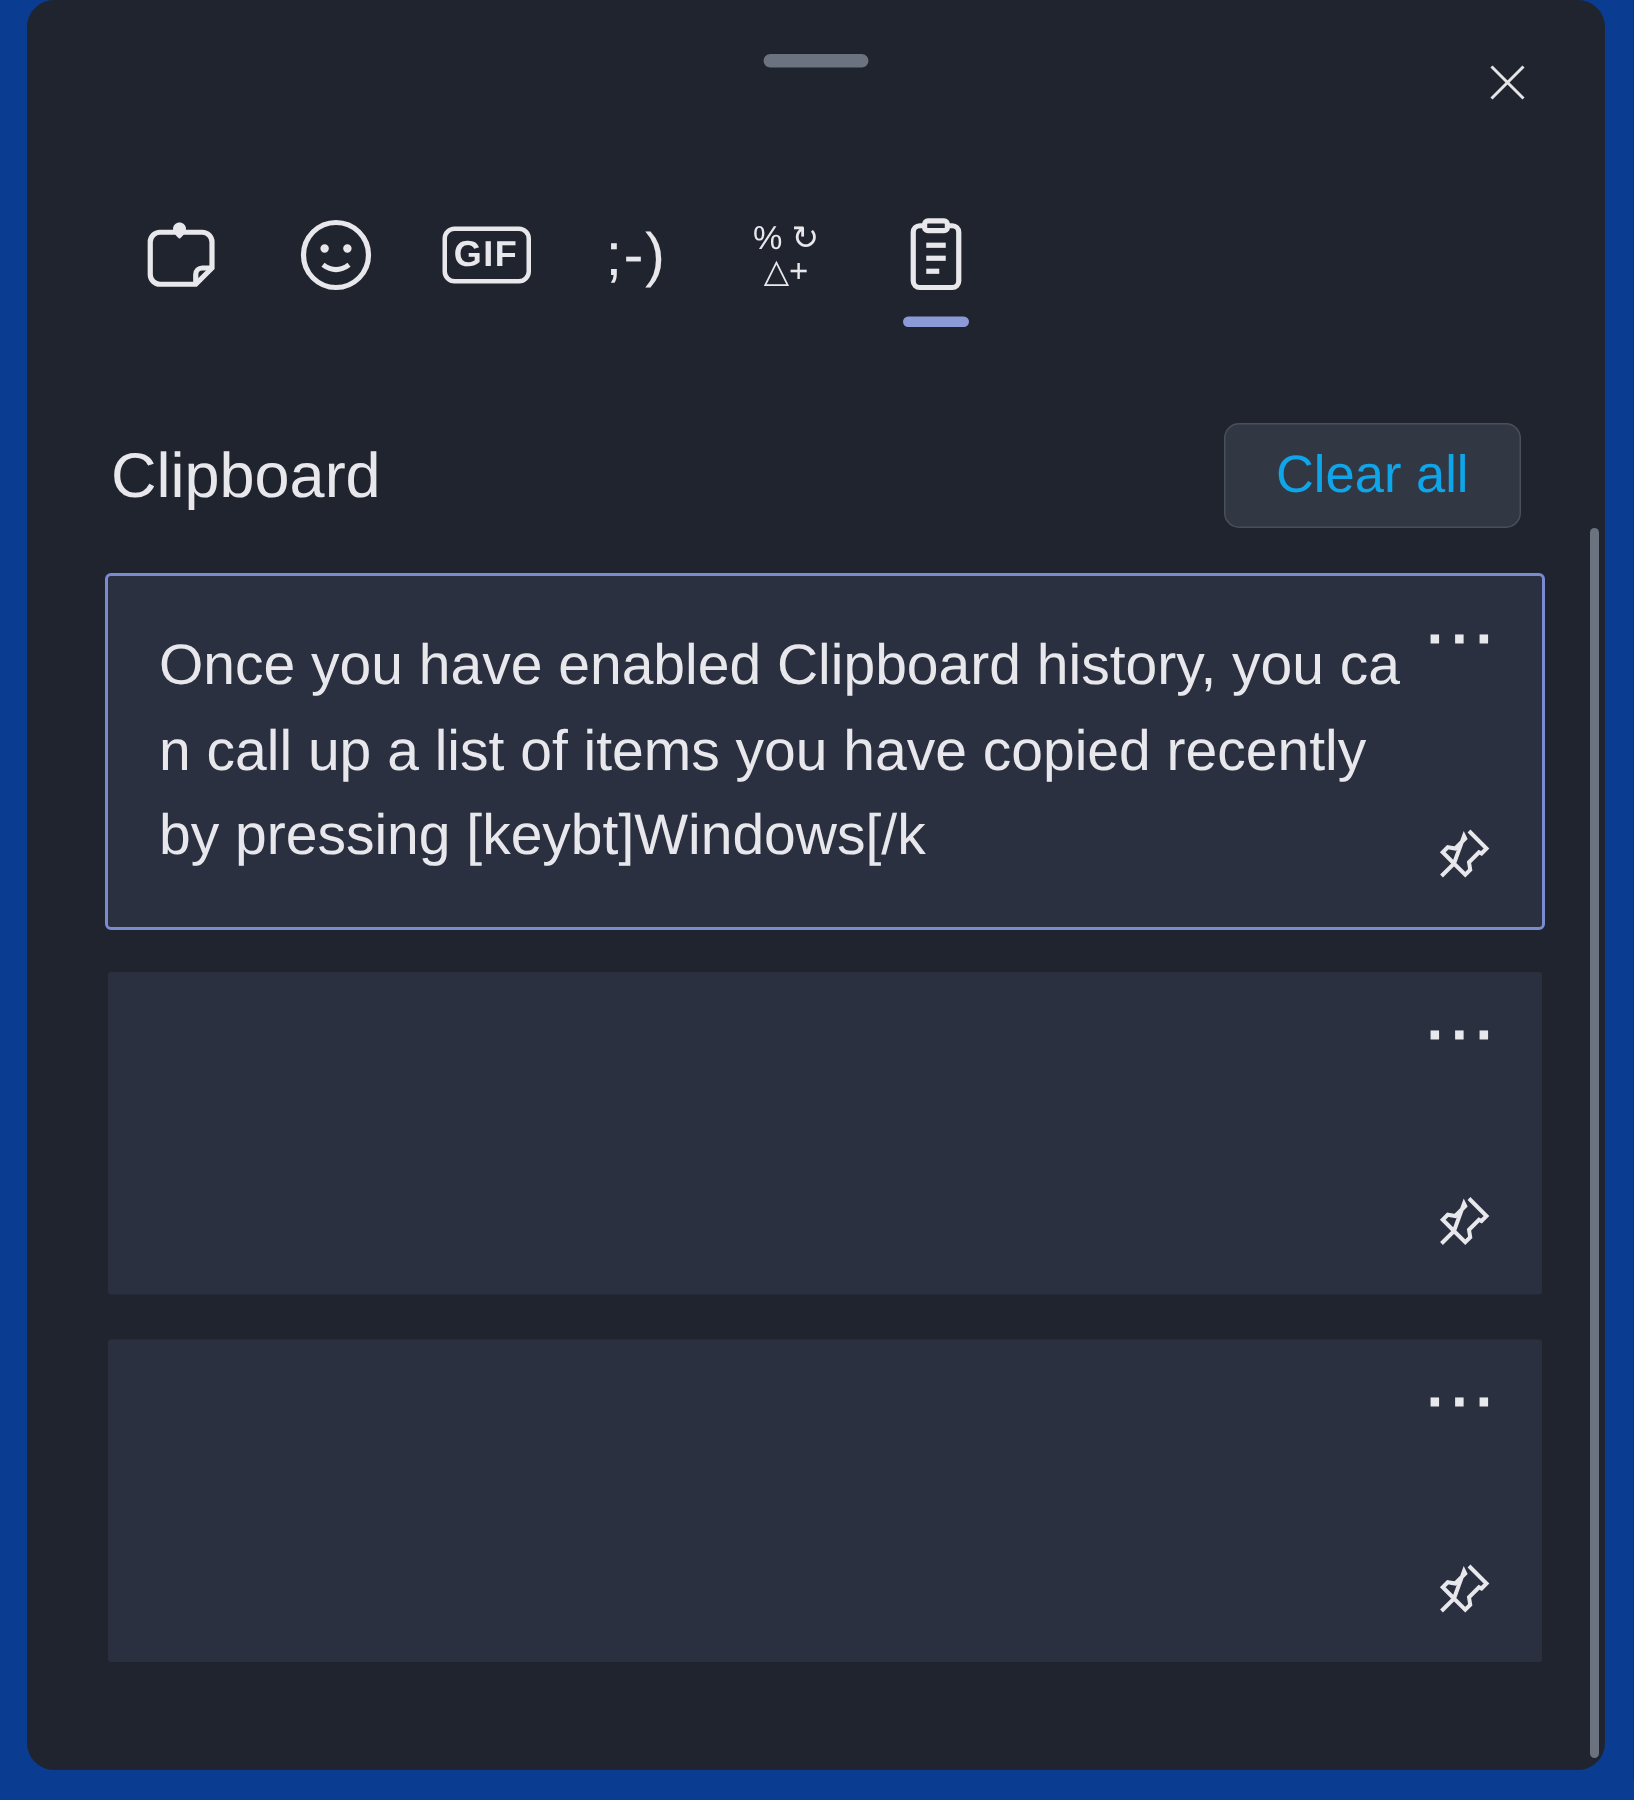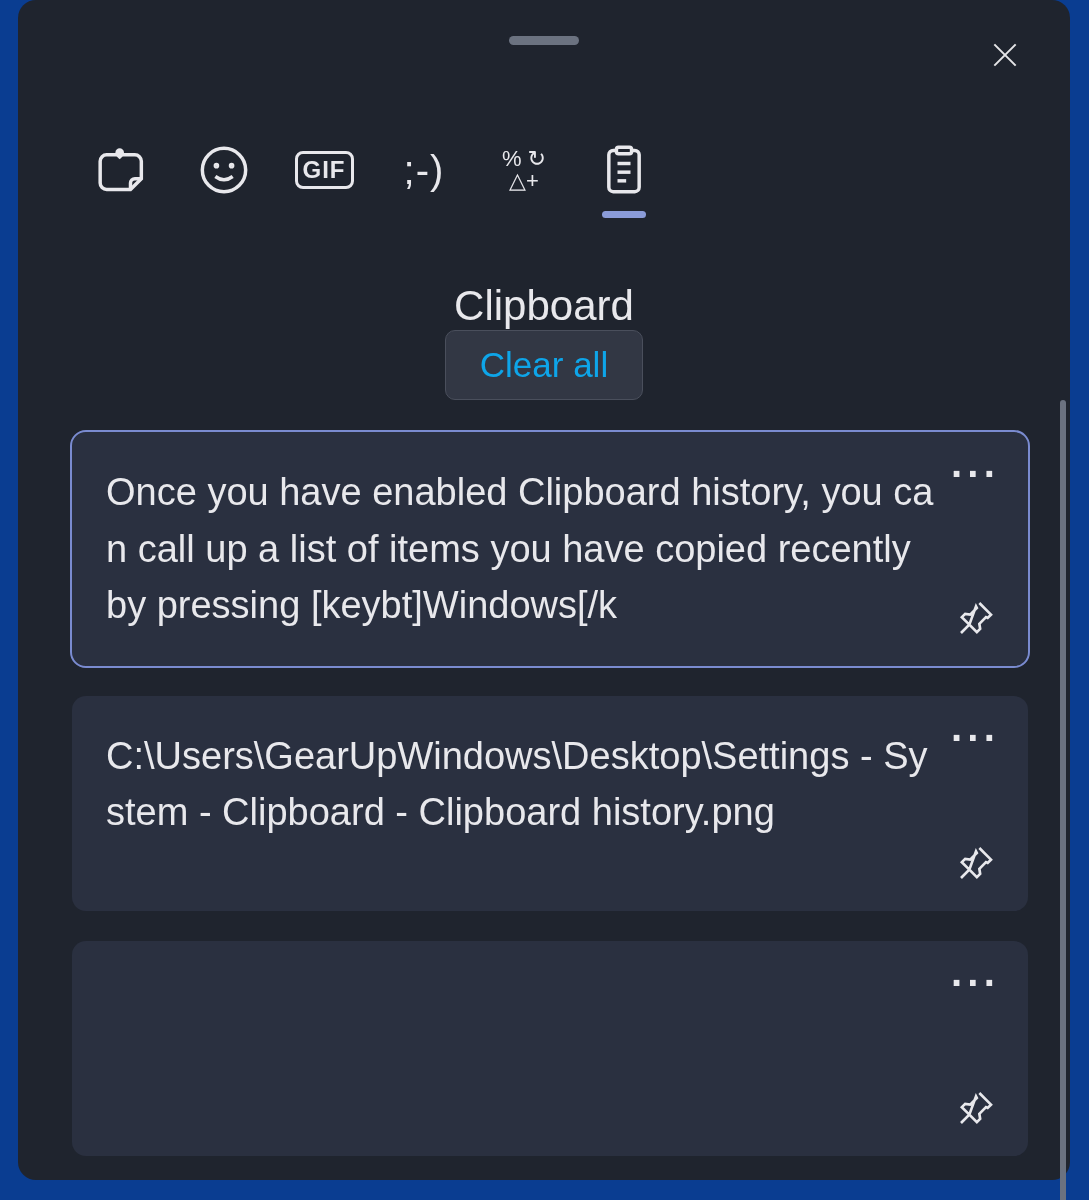--- a/index.html
+++ b/index.html
@@ -114,21 +114,20 @@
       line-height: 1;
       text-align: center;
       font-weight: 400;
     }
     
     .header-row {
       display: flex;
       justify-content: space-between;
       align-items: center;
       padding: 72px 56px 0 56px;
-      flex-direction: column;
     }
     
     .clipboard-title {
       font-size: 42px;
       color: #e8e8ec;
       font-weight: 400;
     }
     
     .clear-all-btn {
       background: #323744;
@@ -154,21 +153,21 @@
       right: 4px;
       top: 0;
       width: 6px;
       height: 820px;
       background: #6b7280;
       border-radius: 3px;
     }
     
     .clip-item {
       background: #2a3040;
-      border-radius: 14px;
+      border-radius: 2px;
       padding: 32px 30px 32px 34px;
       display: flex;
       position: relative;
       min-height: 215px;
     }
     
     .clip-item.selected {
       outline: 2px solid #7a8bd0;
     }
     
@@ -282,21 +281,20 @@
         <div class="more-btn">···</div>
         <div class="pin-btn">
           <svg viewBox="0 0 24 24" fill="none" stroke="currentColor" stroke-width="1.6">
             <path d="M14 3 l7 7 l-2 2 l-1 -0.5 l-4 4 l0.5 3 l-2 2 l-4.5 -4.5 l-5 5 m5 -5 l-4.5 -4.5 l2 -2 l3 0.5 l4 -4 l-0.5 -1 z"></path>
           </svg>
         </div>
       </div>
     </div>
 
     <div class="clip-item">
-      <div class="clip-text">C:\Users\GearUpWindows\Desktop\Settings - System - Clipboard - Clipboard history.png</div>
       <div class="clip-actions">
         <div class="more-btn">···</div>
         <div class="pin-btn">
           <svg viewBox="0 0 24 24" fill="none" stroke="currentColor" stroke-width="1.6">
             <path d="M14 3 l7 7 l-2 2 l-1 -0.5 l-4 4 l0.5 3 l-2 2 l-4.5 -4.5 l-5 5 m5 -5 l-4.5 -4.5 l2 -2 l3 0.5 l4 -4 l-0.5 -1 z"></path>
           </svg>
         </div>
       </div>
     </div>
 

